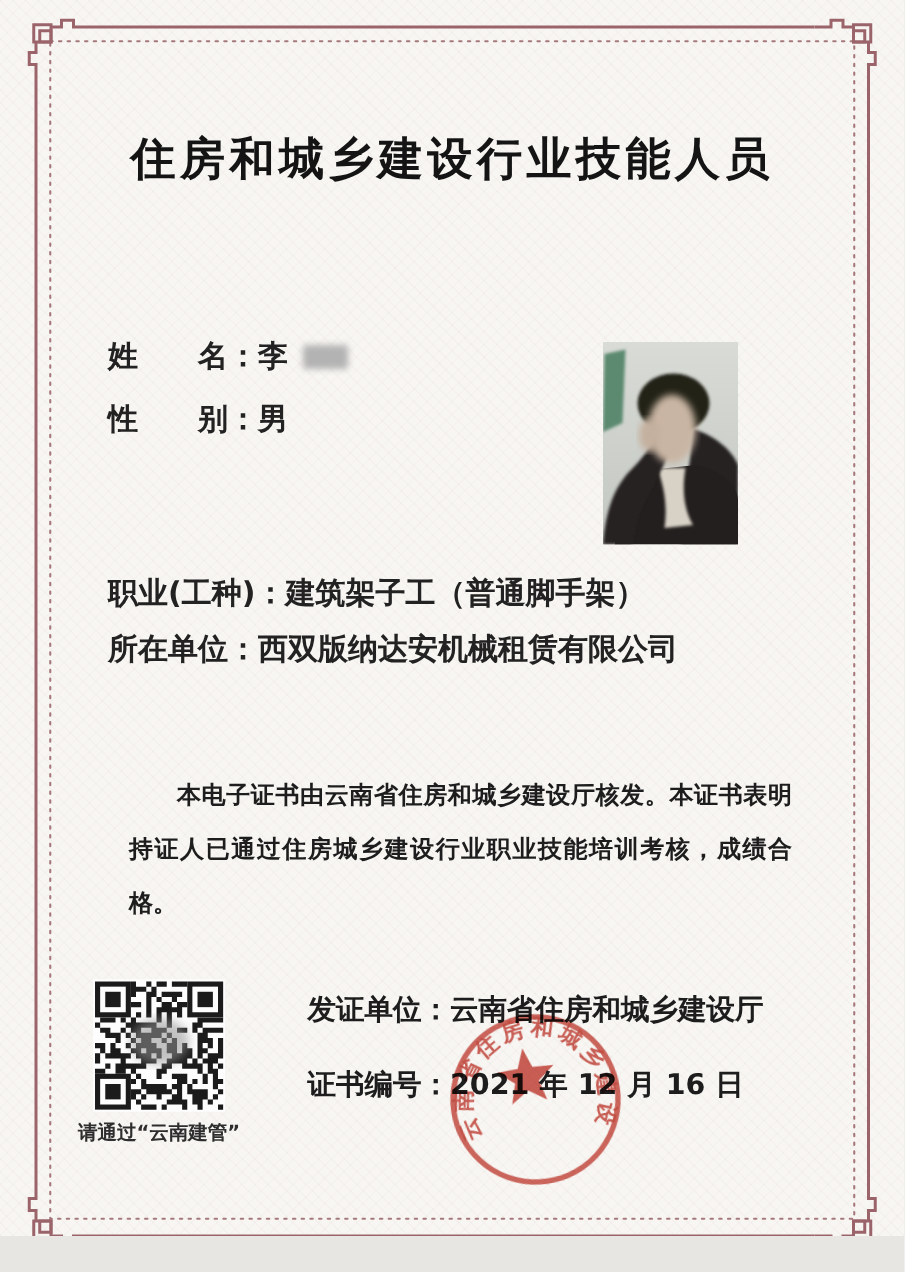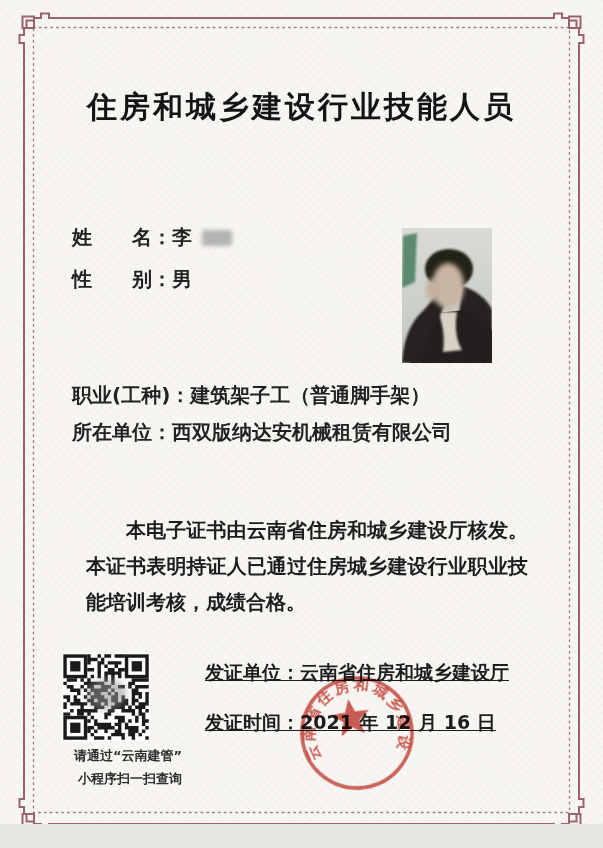--- a/index.html
+++ b/index.html
@@ -28,29 +28,29 @@
   .redact{
     display:inline-block;background:#b3b3b3;filter:blur(2px);
     border-radius:2px;vertical-align:-2px;height:16px;
   }
   .redact-name{width:30px;margin-left:10px;}
   .redact-id{width:60px;margin:0 1px;height:15px;}
   .redact-cert{width:92px;margin:0 1px;height:15px;}
   .photo{position:absolute;left:402px;top:228px;width:90px;height:135px;}
   .statement{
     position:absolute;left:86px;top:512px;width:442px;margin:0;
-    font-size:20px;line-height:36px;font-weight:600;color:#1d1d1d;
+    font-size:16px;line-height:36px;font-weight:600;color:#1d1d1d;
     text-indent:2em;text-align:justify;
   }
   .qr{position:absolute;left:62px;top:653px;width:88px;height:88px;background:#fdfdfd;}
   .qr-caption{
-    position:absolute;left:30px;top:744px;width:152px;text-align:right;
+    position:absolute;left:30px;top:744px;width:152px;text-align:center;
     font-size:13px;line-height:23px;font-weight:600;color:#2e2e2e;
   }
-  .issue-row{position:absolute;left:205px;font-size:19px;font-weight:600;white-space:nowrap;color:#1d1d1d;text-decoration:underline;}
+  .issue-row{position:absolute;left:205px;font-size:19px;font-weight:600;white-space:nowrap;color:#1d1d1d;}
   .row-issuer{top:660px}.row-issuedate{top:710px}.row-valid{top:759px}
   .seal{position:absolute;left:295px;top:671px;width:124px;height:124px;
     mix-blend-mode:multiply;opacity:.9;pointer-events:none;}
 </style>
 </head>
 <body>
 
 <div class="page">
 
   <svg class="border-svg" width="603" height="848" viewBox="0 0 603 848">
@@ -132,28 +132,27 @@
       <rect x="60.7" y="1.3" width="23.1" height="23.1" fill="#1b1b1b"></rect>
       <rect x="64.0" y="4.6" width="16.5" height="16.5" fill="#fdfdfd"></rect>
       <rect x="67.3" y="7.9" width="9.9" height="9.9" fill="#1b1b1b"></rect>
       <rect x="1.3" y="60.7" width="23.1" height="23.1" fill="#1b1b1b"></rect>
       <rect x="4.6" y="64.0" width="16.5" height="16.5" fill="#fdfdfd"></rect>
       <rect x="7.9" y="67.3" width="9.9" height="9.9" fill="#1b1b1b"></rect>
       <ellipse cx="43" cy="40" rx="19" ry="15" fill="#939393" opacity="0.55" filter="url(#smudge)"></ellipse>
     </svg>
   <div class="qr-caption">
     <div>请通过“云南建管”</div>
-    <div>小程序扫一扫查询</div>
   </div>
 
   <div class="issue-row row-issuer">
     <span>发证单位：</span><span>云南省住房和城乡建设厅</span>
   </div>
   <div class="issue-row row-issuedate">
-    <span>发证时间：</span><span>2021 年 12 月 16 日</span>
+    <span>证书编号：</span><span>2021 年 12 月 16 日</span>
   </div>
 
   <svg class="seal" viewBox="0 0 124 124">
     <defs>
       <path id="sealArc" d="M26.8,86.7 A43,43 0 1 1 97.2,86.7" fill="none"></path>
       <filter id="sealSoft">
           <feGaussianBlur stdDeviation="0.35"></feGaussianBlur>
         </filter>
     </defs>
     <g transform="rotate(-8 62 62)" filter="url(#sealSoft)">

